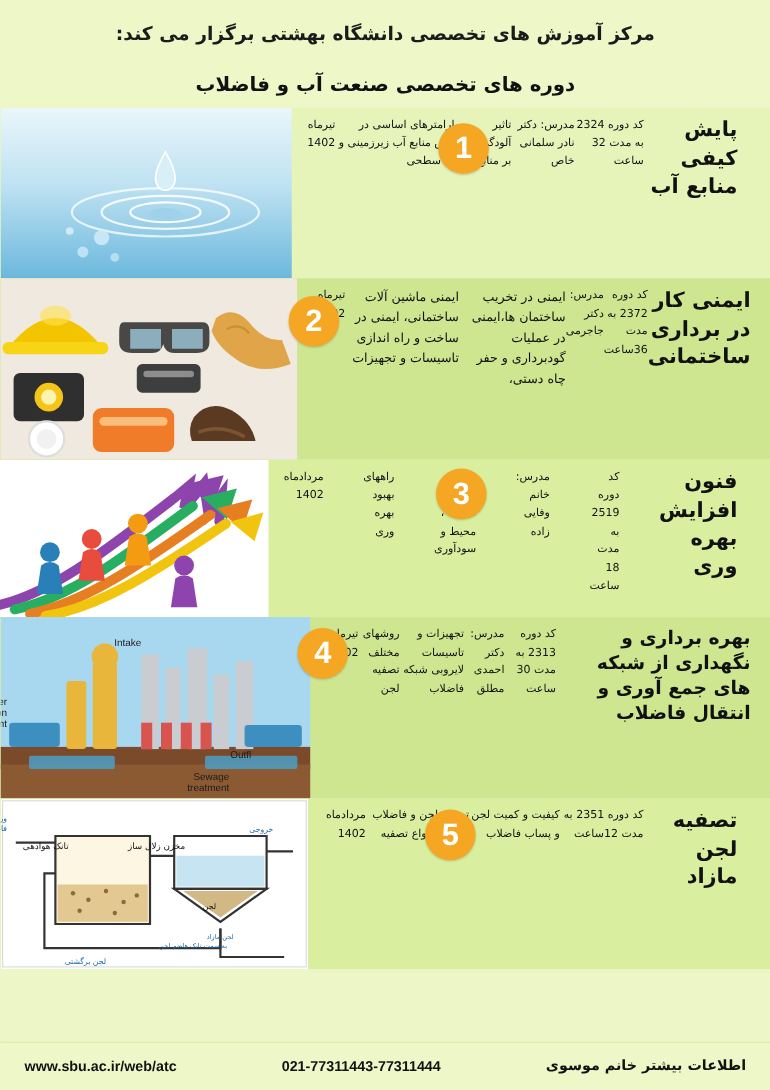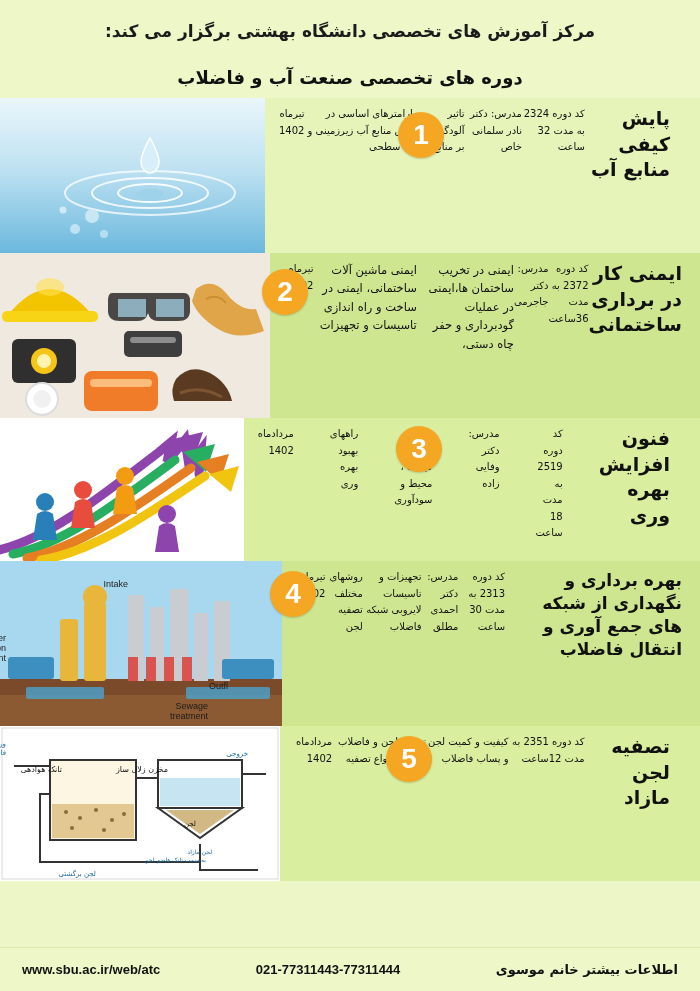--- a/index.html
+++ b/index.html
@@ -183,21 +183,21 @@
       <div class="c-line tiny">ایمنی ماشین آلات ساختمانی، ایمنی در ساخت و راه اندازی تاسیسات و تجهیزات</div>
       <div class="c-line">تیرماه 1402</div>
     </div>
   </div>
 
   <div class="course bg-lime" style="height:143px;">
     <div class="badge" style="top:8px; right:258px;">3</div>
     <div class="c-text" style="padding-right:30px;gap:36px;">
       <div class="c-title">فنون افزایش بهره وری</div>
       <div class="c-line">کد دوره 2519 به مدت 18 ساعت</div>
-      <div class="c-line">مدرس: دکتر وفایی زاده</div>
+      <div class="c-line">مدرس: خانم وفایی زاده</div>
       <div class="c-line">بهره وری ، کیفیت ، محیط و سودآوری</div>
       <div class="c-line">راههای بهبود بهره وری</div>
       <div class="c-line">مردادماه 1402</div>
     </div>
     <div class="c-media">
       <svg class="media-img" viewBox="0 0 265 143" preserveAspectRatio="xMidYMid slice">
         <rect width="265" height="143" fill="#ffffff"></rect>
         <path d="M20 132 C70 120 120 80 180 34 l12 -10 l-4 20 l18 -22 l4 26 l12 -16 l-2 24" fill="none" stroke="#8e44ad" stroke-width="9" stroke-linecap="round"></path>
         <path d="M34 136 C84 126 134 88 196 42" fill="none" stroke="#27ae60" stroke-width="9" stroke-linecap="round"></path>
         <path d="M48 140 C98 130 150 94 212 50" fill="none" stroke="#e67e22" stroke-width="9" stroke-linecap="round"></path>

